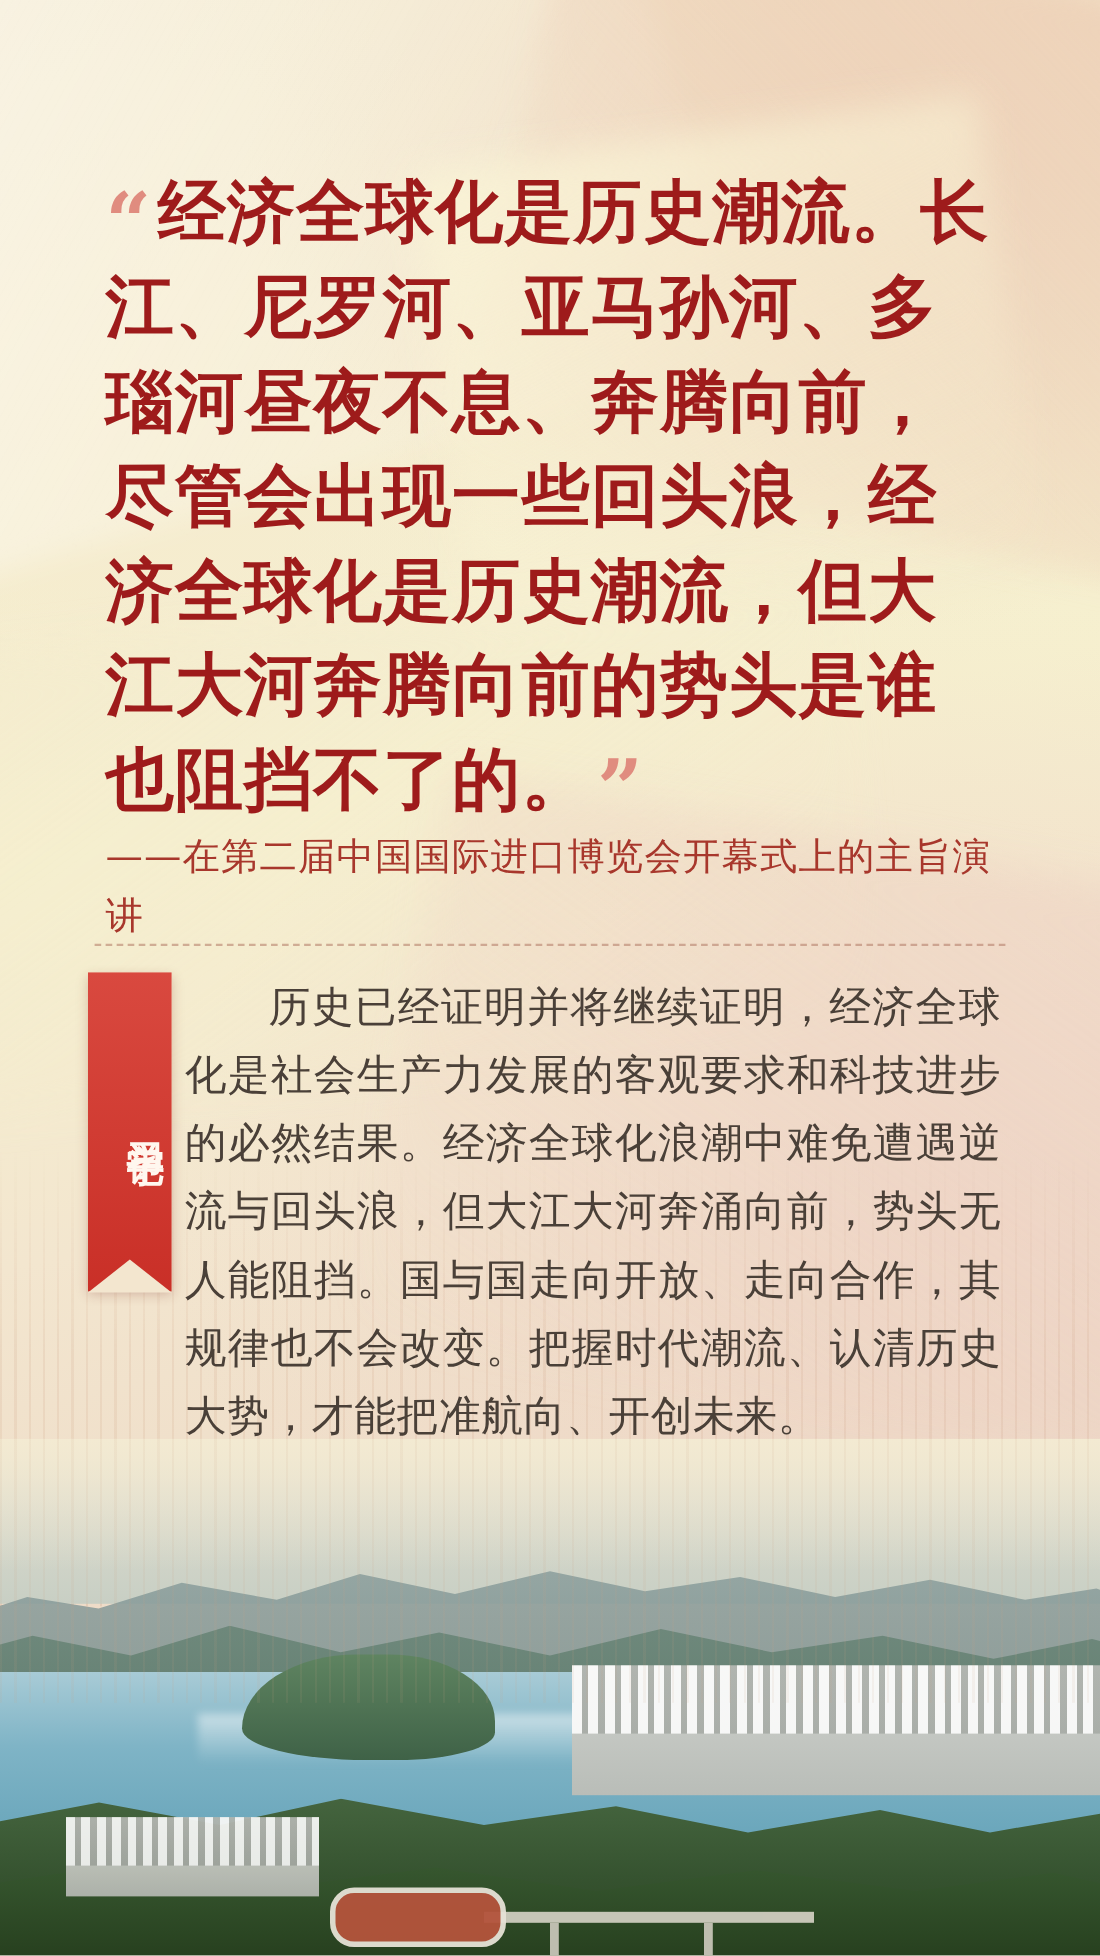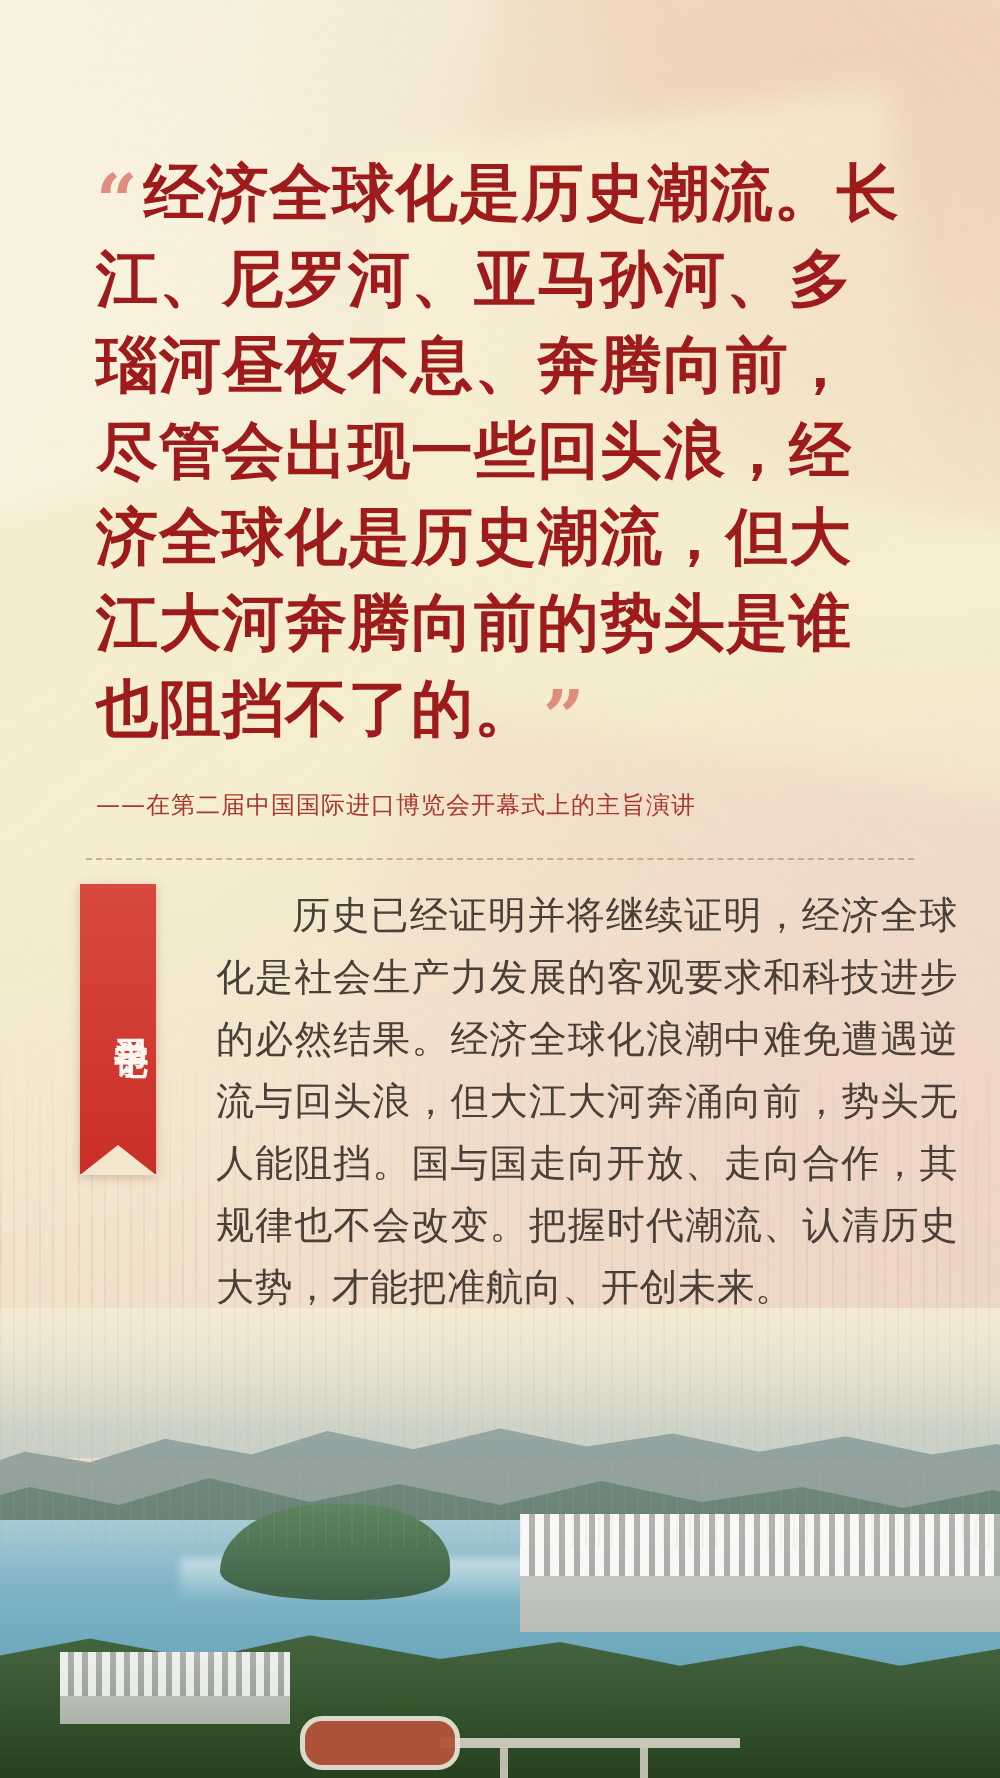--- a/index.html
+++ b/index.html
@@ -101,23 +101,22 @@
     font-weight: 700;
     font-size: 72px;
     line-height: 0;
     position: relative;
     top: 12px;
   }
   .qmark.open { margin-right: 10px; letter-spacing: -4px; }
   .qmark.close { margin-left: 6px; letter-spacing: -4px; }
 
   .attribution {
-    margin-top: 26px;
     color: #a8372c;
-    font-size: 24px;
+    font-size: 34px;
     line-height: 54px;
     letter-spacing: 1px;
     font-family: "DejaVu Sans", "Liberation Sans", sans-serif;
   }
 
   .divider {
     position: absolute;
     top: 858px;
     left: 86px;
     width: 828px;
@@ -165,21 +164,20 @@
     top: 884px;
     left: 168px;
     width: 742px;
     color: #4a4038;
     font-size: 38px;
     line-height: 62px;
     letter-spacing: 0.5px;
     text-align: justify;
     font-family: "DejaVu Sans", "Liberation Sans", sans-serif;
     text-indent: 76px;
-    margin-left: 48px;
   }
 
   
   .photo {
     position: absolute;
     left: 0; right: 0; bottom: 0;
     height: 470px;
     overflow: hidden;
   }
   .sky {

